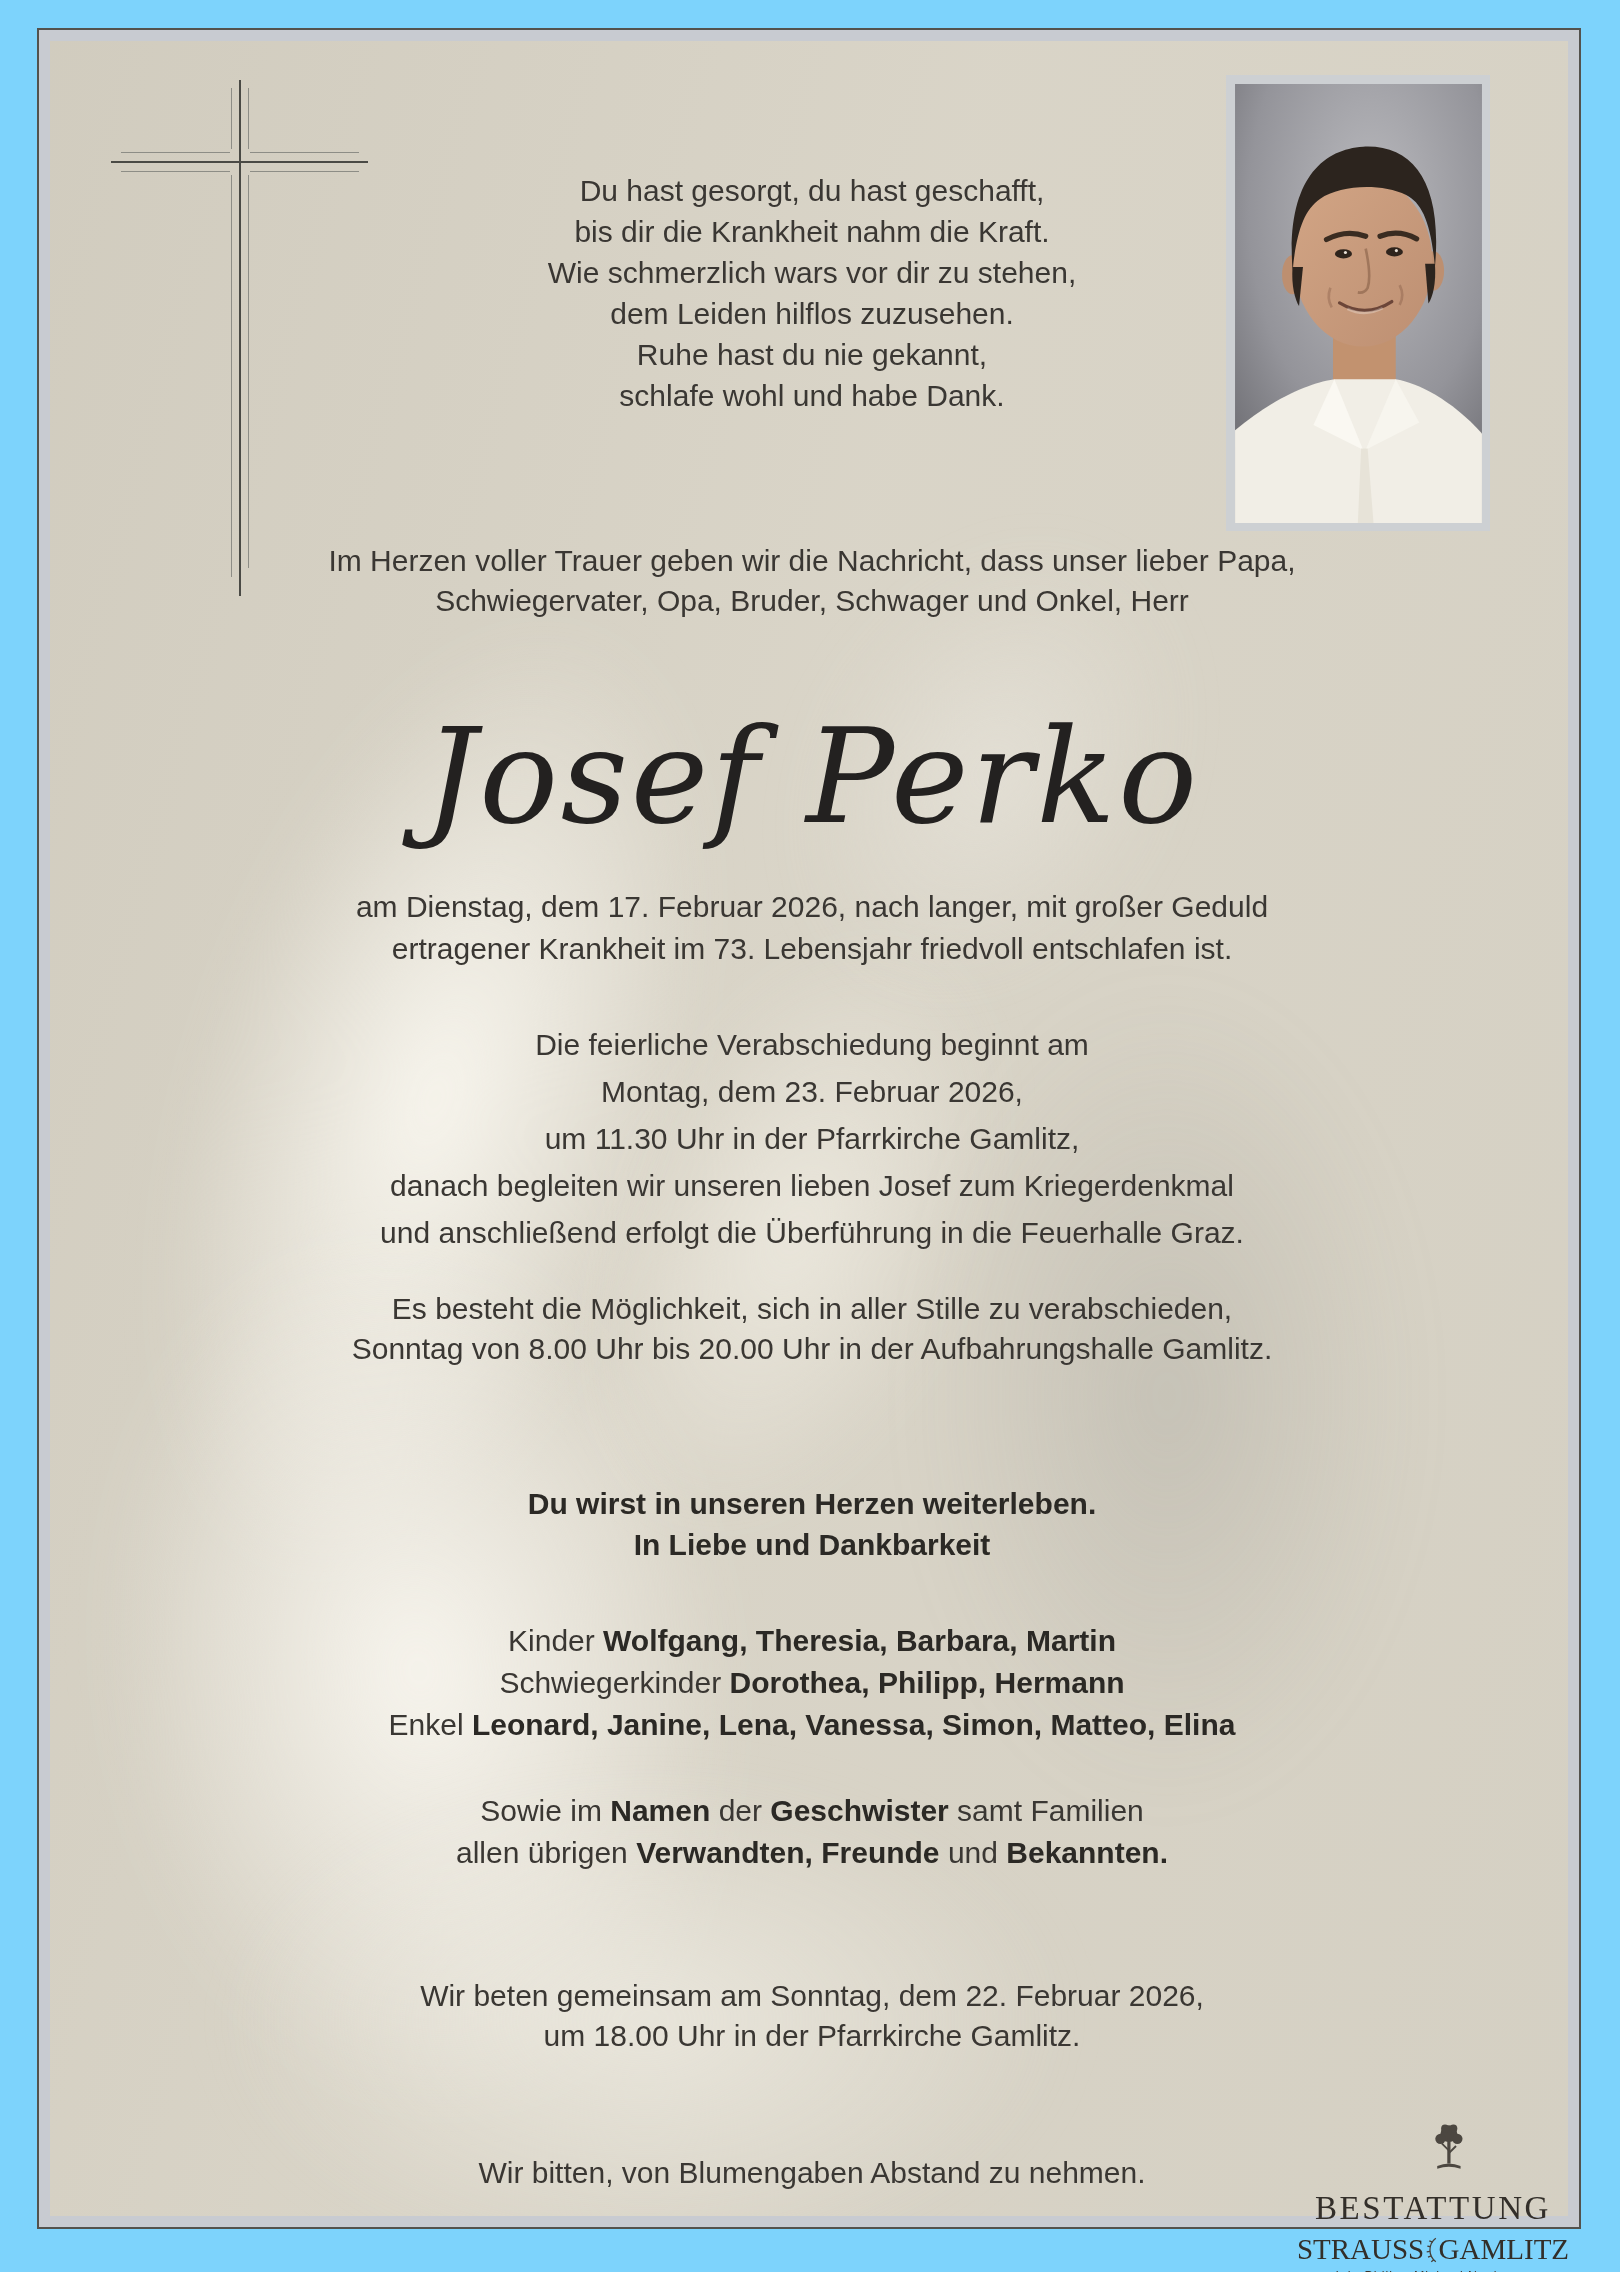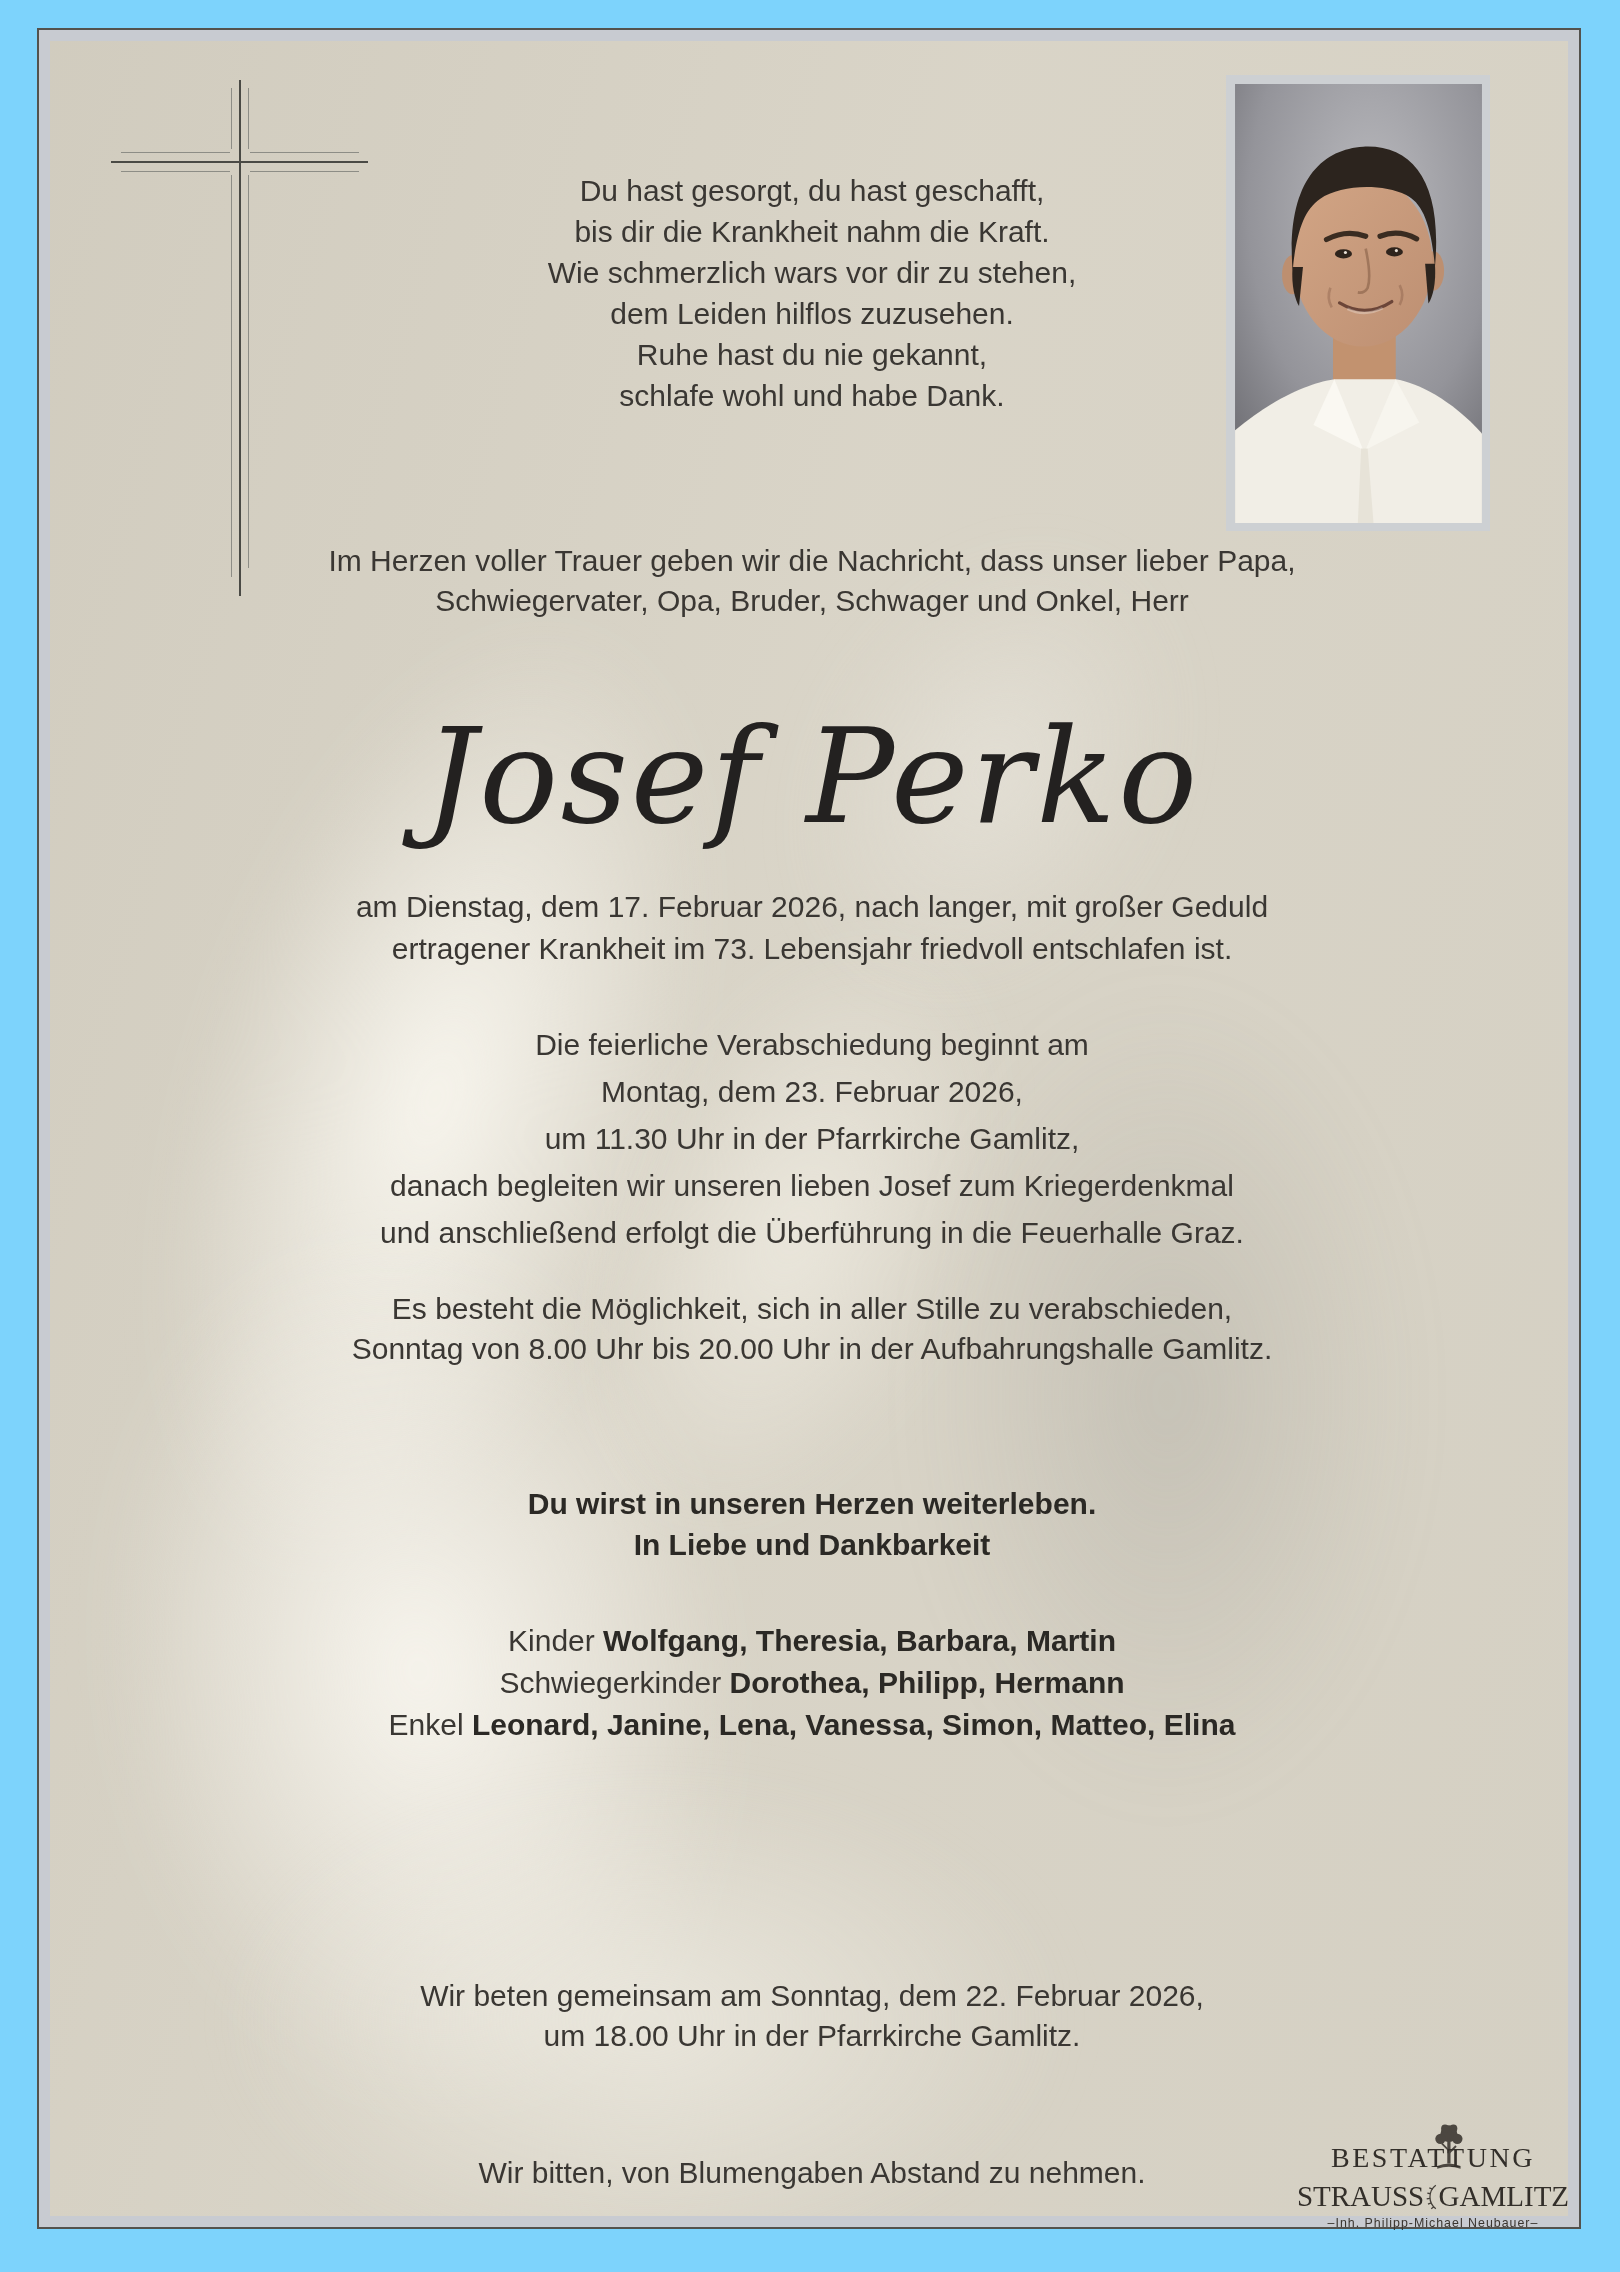--- a/index.html
+++ b/index.html
@@ -36,21 +36,21 @@
   .bold-block{font-weight:700;color:#2b2925;}
   .name-block{font-family:"DejaVu Serif", serif;font-style:italic;font-size:131px;
          line-height:150px;color:#232120;letter-spacing:2.6px;}
   
   .photo-frame{position:absolute;left:1226px;top:75px;width:264px;height:456px;
          background:#cdd0d3;padding:8.5px;box-sizing:border-box;z-index:6;}
   .photo-frame svg{display:block;}
   
   .logo{position:absolute;left:1296px;top:2142px;width:274px;text-align:center;z-index:7;
         color:#332f2a;font-family:"Liberation Serif", serif;}
-  .logo-line1{font-size:28px;letter-spacing:2.6px;position:relative;z-index:2;}
+  .logo-line1{font-size:33px;letter-spacing:2.6px;position:relative;z-index:2;margin-top:48px;}
   .logo-line2{font-size:29px;letter-spacing:0px;margin-top:6px;display:flex;
         justify-content:center;align-items:center;gap:1.3px;}
   .logo-line3{font-size:12.4px;letter-spacing:1px;margin-top:2.6px;font-family:Liberation Sans, sans-serif;color:#3a352f;}
   .logo-tree{position:absolute;left:50%;top:-19.6px;transform:translateX(-2.6px);z-index:1;opacity:.95;}
   .copyright{position:absolute;right:22px;top:2233px;font-size:23.5px;color:#55534e;z-index:3;
         font-family:"Liberation Sans",sans-serif;margin-top:43px;}
 </style>
 </head>
 <body>
 
@@ -158,20 +158,24 @@
     <div>Du wirst in unseren Herzen weiterleben.</div>
     <div>In Liebe und Dankbarkeit</div>
   </div>
 
   <div class="block lh65" style="top:1620px">
     <div><span>Kinder </span><span class="b">Wolfgang, Theresia, Barbara, Martin</span></div>
     <div><span>Schwiegerkinder </span><span class="b">Dorothea, Philipp, Hermann</span></div>
     <div><span>Enkel </span><span class="b">Leonard, Janine, Lena, Vanessa, Simon, Matteo, Elina</span></div>
   </div>
 
+  <div class="block lh65" style="top:1790px">
+    <div><span>Sowie im </span><span class="b">Namen</span><span> der </span><span class="b">Geschwister</span><span> samt Familien</span></div>
+    <div><span>allen übrigen </span><span class="b">Verwandten, Freunde</span><span> und </span><span class="b">Bekannten.</span></div>
+  </div>
 
   <div class="block lh62" style="top:1976px">
     <div>Wir beten gemeinsam am Sonntag, dem 22. Februar 2026,</div>
     <div>um 18.00 Uhr in der Pfarrkirche Gamlitz.</div>
   </div>
 
   <div class="block" style="top:2152px">Wir bitten, von Blumengaben Abstand zu nehmen.</div>
 
   <div class="logo">
     <svg class="logo-tree" width="37" height="48" viewBox="0 0 56 74">

